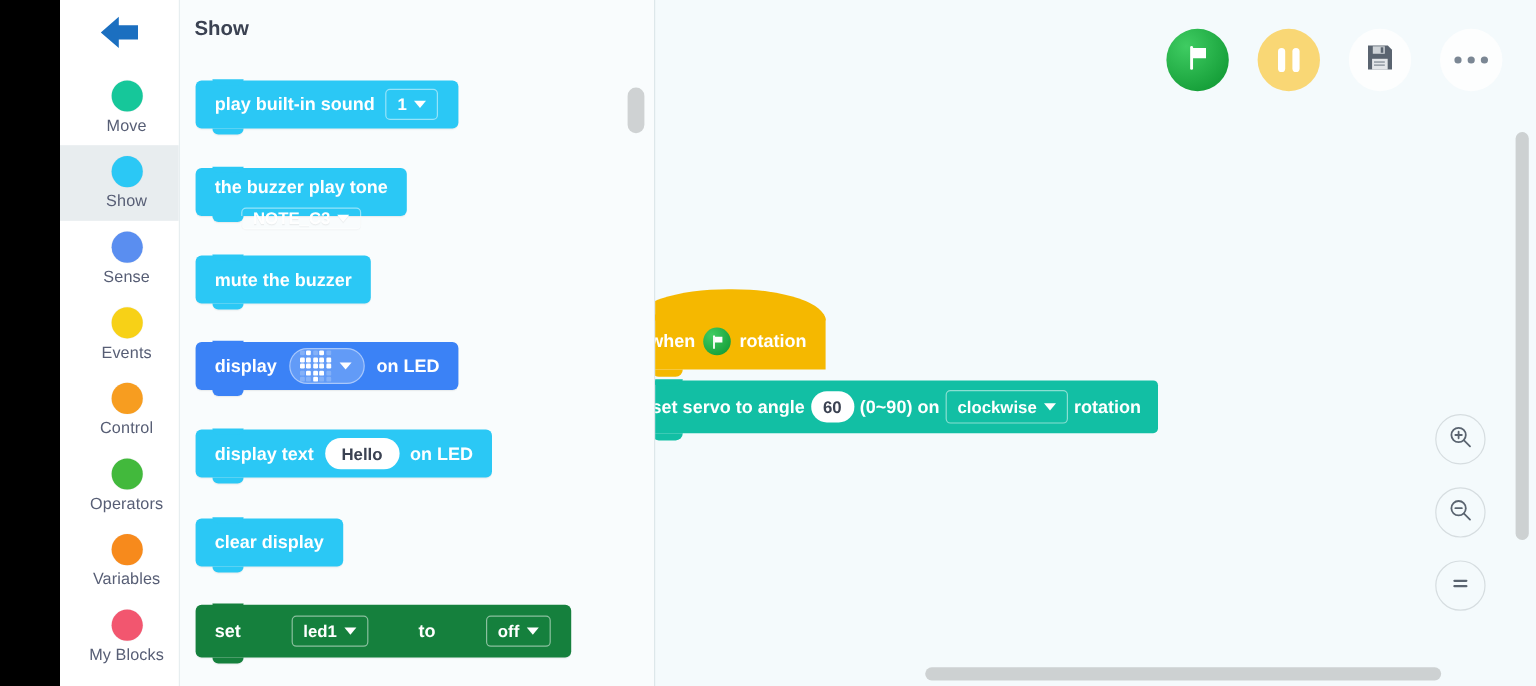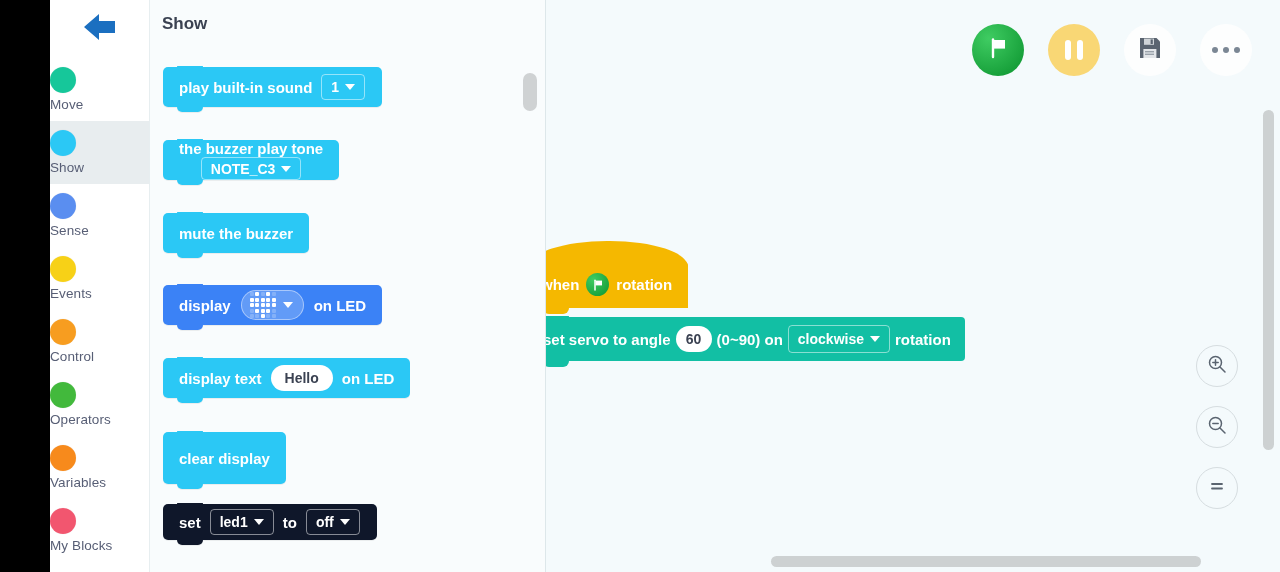--- a/index.html
+++ b/index.html
@@ -22,22 +22,22 @@
     position: absolute; left:50px; top:0; width:100px; height:572px;
     background:#ffffff;
     border-right:1px solid #e7eef0;
     overflow:hidden;
   }
   .back-btn {
     height:58px; display:flex; align-items:center; justify-content:center;
     cursor:pointer;
   }
   .cat {
-    height:63px; display:flex; flex-direction:column; 
-    justify-content:center; cursor:pointer; position:relative;
+    height:63px; display:flex; flex-direction:column; align-items:center;
+    justify-content:center; cursor:pointer; position:relative;padding-left:12px;
   }
   .cat.selected { background:#e8edef; }
   .cat .dot {
     width:26px; height:26px; border-radius:50%;
     box-shadow: 0 0 0 0.5px rgba(0,0,0,0.04);
   }
   .cat .cat-label {
     margin-top:4px; font-size:13.5px; color:#575e75;
     font-family:"Liberation Sans", sans-serif; letter-spacing:0.1px;
   }
@@ -73,21 +73,21 @@
   .blk.stack::before {
     content:""; position:absolute; left:14px; top:-1px;
     width:26px; height:5px; background:inherit;
     border-radius:0 0 5px 5px;
   }
   .blk.stack::after {
     content:""; position:absolute; left:14px; bottom:-5px;
     width:26px; height:5px; background:inherit;
     border-radius:0 0 5px 5px;
   }
-  .blk .txt { margin:0 4px; }
+  .blk .txt { margin:8px 4px; }
 
   
   .field {
     display:inline-flex; align-items:center; gap:6px;
     height:26px; padding:0 9px; margin:0 5px;
     border:1px solid rgba(255,255,255,0.5);
     border-radius:4px;
     font-size:14px; font-weight:bold; color:#fff;
     background:transparent;
     cursor:pointer;
@@ -320,25 +320,25 @@
     </div>
 
     <div class="blk stack" style="background:#2bc8f5; left:13px; top:358px; height:40px;">
       <span class="txt">display text</span>
       <span class="field white">
         <span>Hello</span>
       </span>
       <span class="txt">on LED</span>
     </div>
 
-    <div class="blk stack" style="background:#2bc8f5; left:13px; top:432px; height:52px;">
+    <div class="blk stack" style="background:#2bc8f5; left:13px; top:432px; height:40px;">
       <span class="txt">clear display</span>
     </div>
 
-    <div class="blk stack" style="background:#0f172a; left:13px; top:504px; height:36px;">
+    <div class="blk stack" style="background:#15803d; left:13px; top:504px; height:44px;gap:33px;">
       <span class="txt">set</span>
       <span class="field">
         <span>led1</span>
         <span class="caret"></span>
       </span>
       <span class="txt">to</span>
       <span class="field">
         <span>off</span>
         <span class="caret"></span>
       </span>

